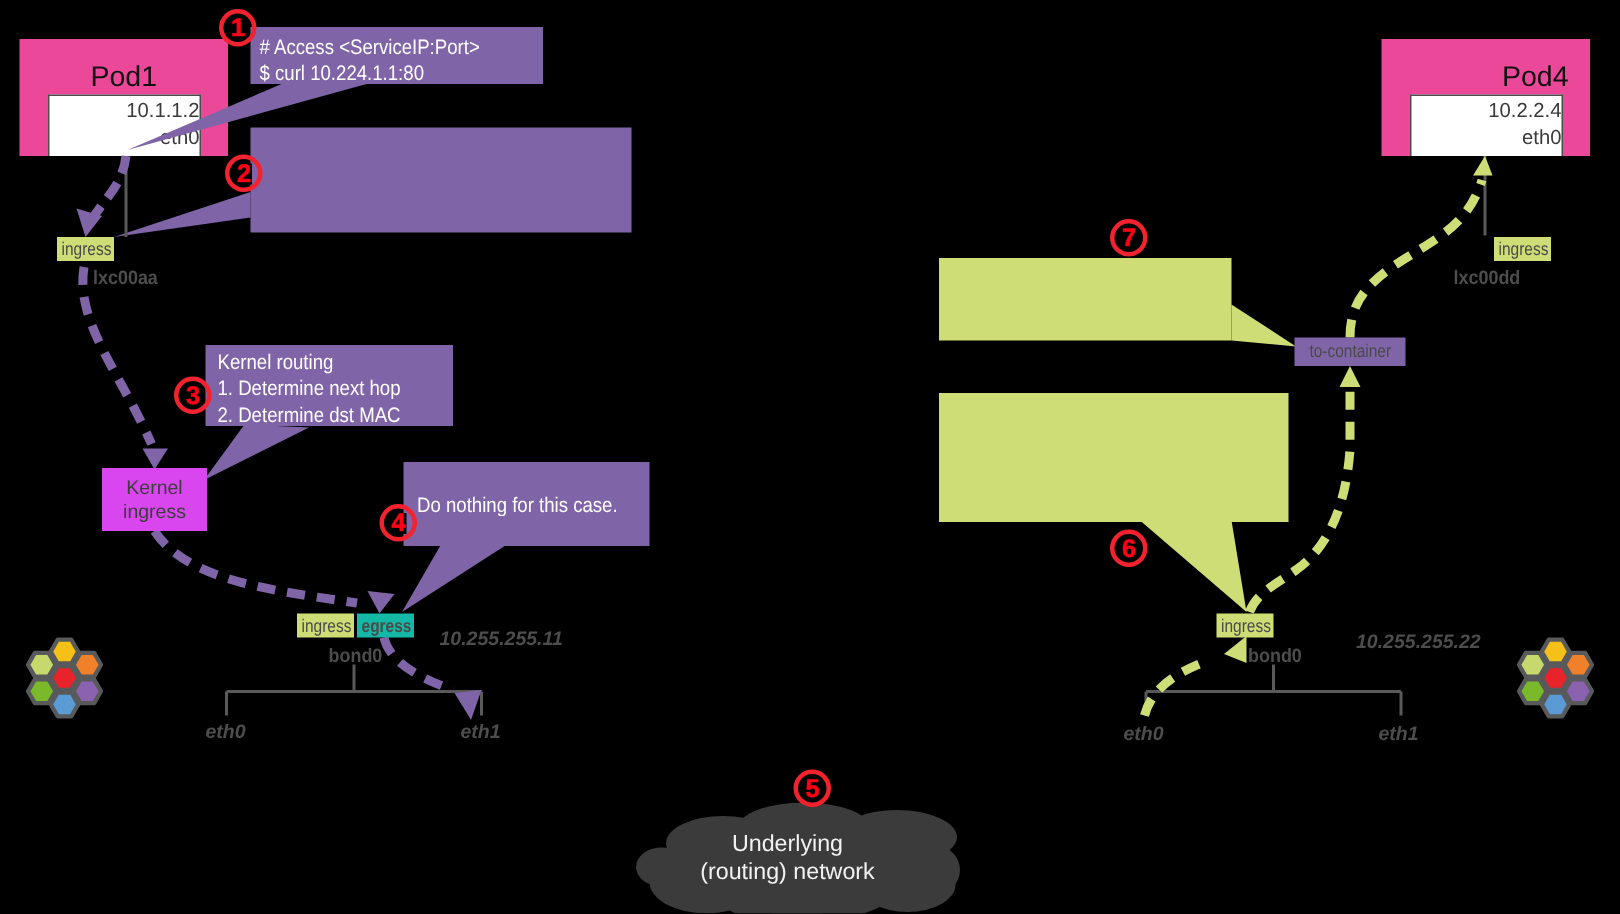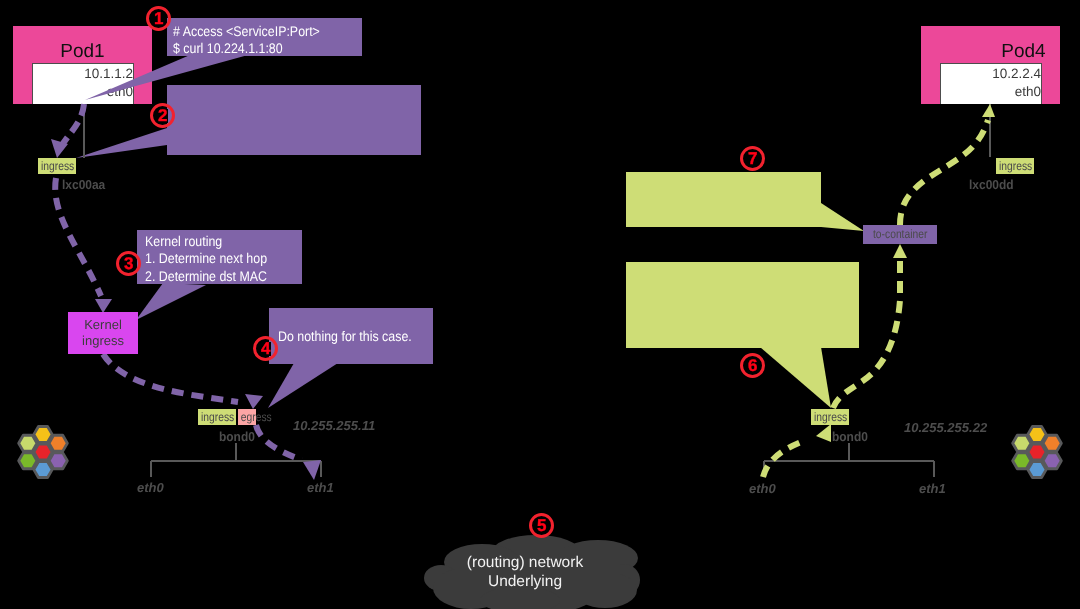--- a/index.html
+++ b/index.html
@@ -151,21 +151,21 @@
   <div class="graytxt" style="left:62px;top:177px;" data-name="lxc00aa-label">lxc00aa</div>
 
   <div class="orangebox" style="left:68px;top:312px;width:70px;height:42px;" data-name="kernel-routing-box">
     <div style="line-height:16px;">
       <div data-name="kernel-routing-line-1">Kernel</div>
       <div data-name="kernel-routing-line-2">ingress</div>
     </div>
   </div>
 
   <div class="tag" style="left:198px;top:409px;width:38px;height:16px;background:#cedd76;" data-name="bond0-ingress-tag-left"><span data-name="bond0-ingress-tag-left-label">ingress</span></div>
-  <div class="tag" style="left:238px;top:409px;width:18px;height:16px;background:#fca5a5;" data-name="bond0-egress-tag-left"><span data-name="bond0-egress-tag-left-label">egress</span></div>
+  <div class="tag" style="left:238px;top:409px;width:38px;height:16px;background:#14b8a6;font-weight:bold;" data-name="bond0-egress-tag-left"><span data-name="bond0-egress-tag-left-label">egress</span></div>
   <div class="graytxt" style="left:219px;top:429px;" data-name="bond0-label-left">bond0</div>
   <div class="graytxt wide" style="left:293px;top:418px;" data-name="host-ip-left">10.255.255.11</div>
   <div class="graytxt wide" style="left:137px;top:480px;" data-name="eth0-label-left">eth0</div>
   <div class="graytxt wide" style="left:307px;top:480px;" data-name="eth1-label-left">eth1</div>
 
   <div class="tag" style="left:996px;top:158px;width:38px;height:16px;background:#cedd76;" data-name="lxc00dd-ingress-tag"><span data-name="lxc00dd-ingress-tag-label">ingress</span></div>
   <div class="graytxt" style="left:969px;top:177px;" data-name="lxc00dd-label">lxc00dd</div>
   <div class="tag" style="left:863px;top:225px;width:74px;height:19px;background:#8064a8;line-height:19px;" data-name="to-container-tag"><span data-name="to-container-tag-label">to-container</span></div>
 
   <div class="tag" style="left:811px;top:409px;width:38px;height:16px;background:#cedd76;" data-name="bond0-ingress-tag-right"><span data-name="bond0-ingress-tag-right-label">ingress</span></div>
@@ -176,22 +176,22 @@
 
   <div class="numcircle" style="left:146px;top:6px;" data-name="step-number-1"><span class="numbg" data-name="step-number-1-label">1</span></div>
   <div class="numcircle" style="left:150px;top:103px;" data-name="step-number-2"><span class="numbg" data-name="step-number-2-label">2</span></div>
   <div class="numcircle" style="left:116px;top:251px;" data-name="step-number-3"><span class="numbg" data-name="step-number-3-label">3</span></div>
   <div class="numcircle" style="left:253px;top:336px;" data-name="step-number-4"><span class="numbg" data-name="step-number-4-label">4</span></div>
   <div class="numcircle" style="left:529px;top:513px;" data-name="step-number-5"><span class="numbg" data-name="step-number-5-label">5</span></div>
   <div class="numcircle" style="left:740px;top:353px;" data-name="step-number-6"><span class="numbg" data-name="step-number-6-label">6</span></div>
   <div class="numcircle" style="left:740px;top:146px;" data-name="step-number-7"><span class="numbg" data-name="step-number-7-label">7</span></div>
 
   <div class="abs" style="left:415px;top:554px;width:220px;" data-name="underlay-cloud-text">
+    <div class="cloudtxt" data-name="cloud-line-1">Underlying</div>
     <div class="cloudtxt" data-name="cloud-line-2">(routing) network</div>
-    <div class="cloudtxt" data-name="cloud-line-1">Underlying</div>
   </div>
 
   <div class="callout" style="left:173px;top:23px;" data-name="callout-1-text">
     <div class="ln" data-name="callout-1-line-1"># Access &lt;ServiceIP:Port&gt;</div>
     <div class="ln" data-name="callout-1-line-2">$ curl 10.224.1.1:80</div>
   </div>
   <div class="callout" style="left:145px;top:233px;" data-name="callout-3-text">
     <div class="ln" data-name="callout-3-line-1">Kernel routing</div>
     <div class="ln" data-name="callout-3-line-2">1. Determine next hop</div>
     <div class="ln" data-name="callout-3-line-3">2. Determine dst MAC</div>

